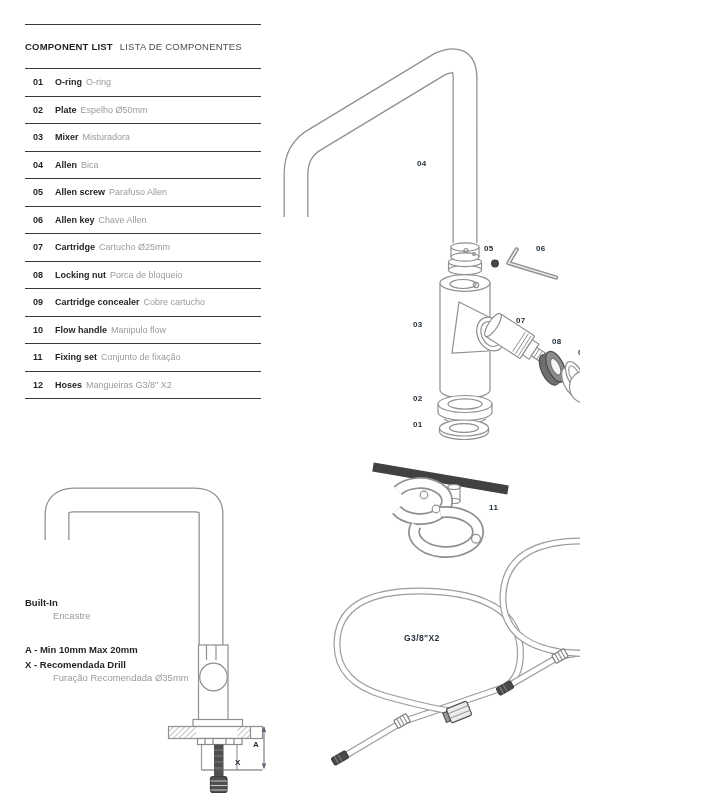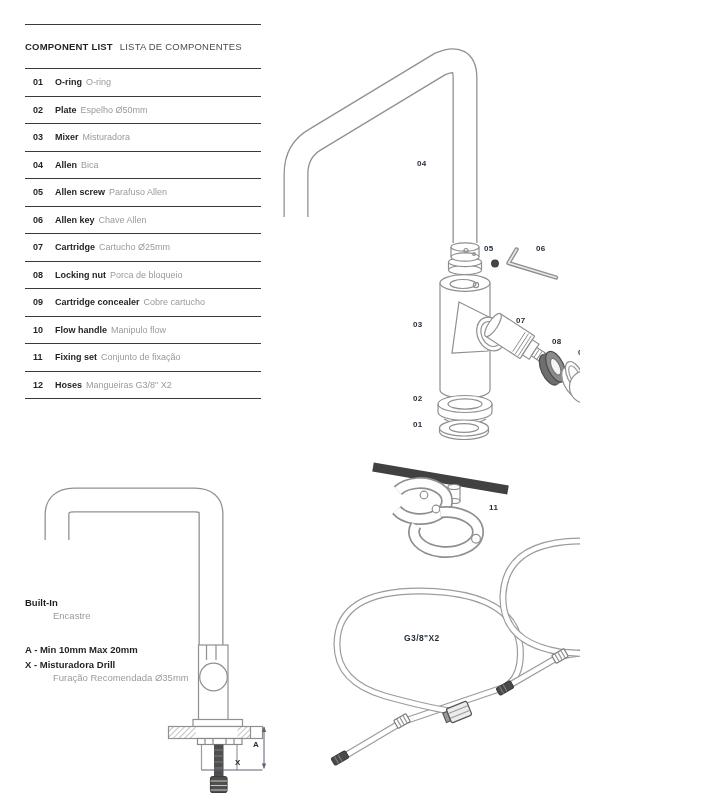--- a/index.html
+++ b/index.html
@@ -290,21 +290,21 @@
         <span class="pt">Mangueiras G3/8" X2</span>
       </div>
   </div>
 
   <div class="note" style="top:596px;">
     <div class="b">Built-In</div>
     <div class="muted">Encastre</div>
   </div>
   <div class="note b" style="top:643px;">A - Min 10mm Max 20mm</div>
   <div class="note" style="top:658px;">
-    <div class="b">X - Misturadora Drill</div>
+    <div class="b">X - Recomendada Drill</div>
     <div class="muted">Furação Recomendada Ø35mm</div>
   </div>
 
   <span class="callout" style="left:417px;top:159px;">04</span>
   <span class="callout" style="left:484px;top:244px;">05</span>
   <span class="callout" style="left:536px;top:244px;">06</span>
   <span class="callout" style="left:413px;top:320px;">03</span>
   <span class="callout" style="left:516px;top:316px;">07</span>
   <span class="callout" style="left:552px;top:337px;">08</span>
   <span class="callout" style="left:578px;top:348px;">09</span>

